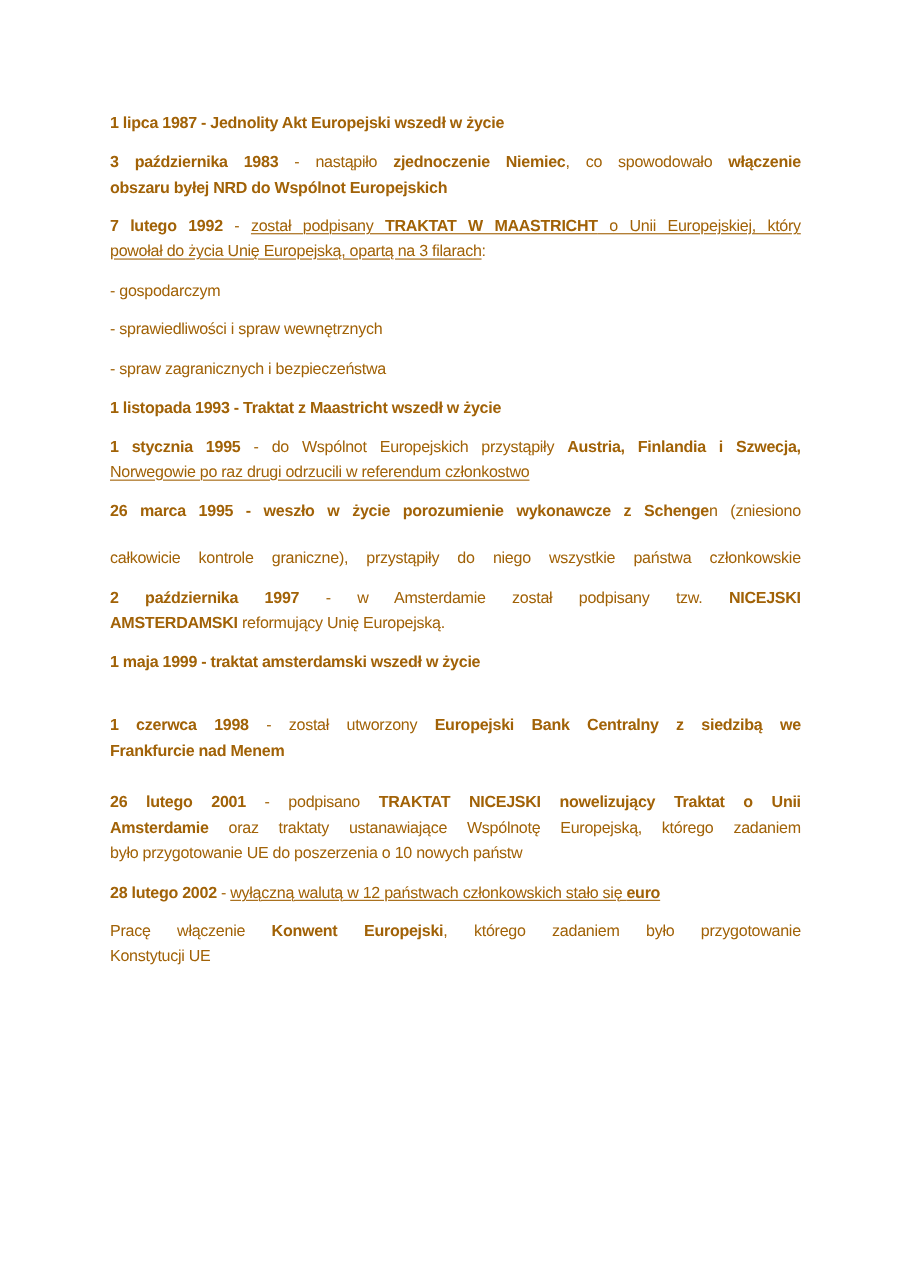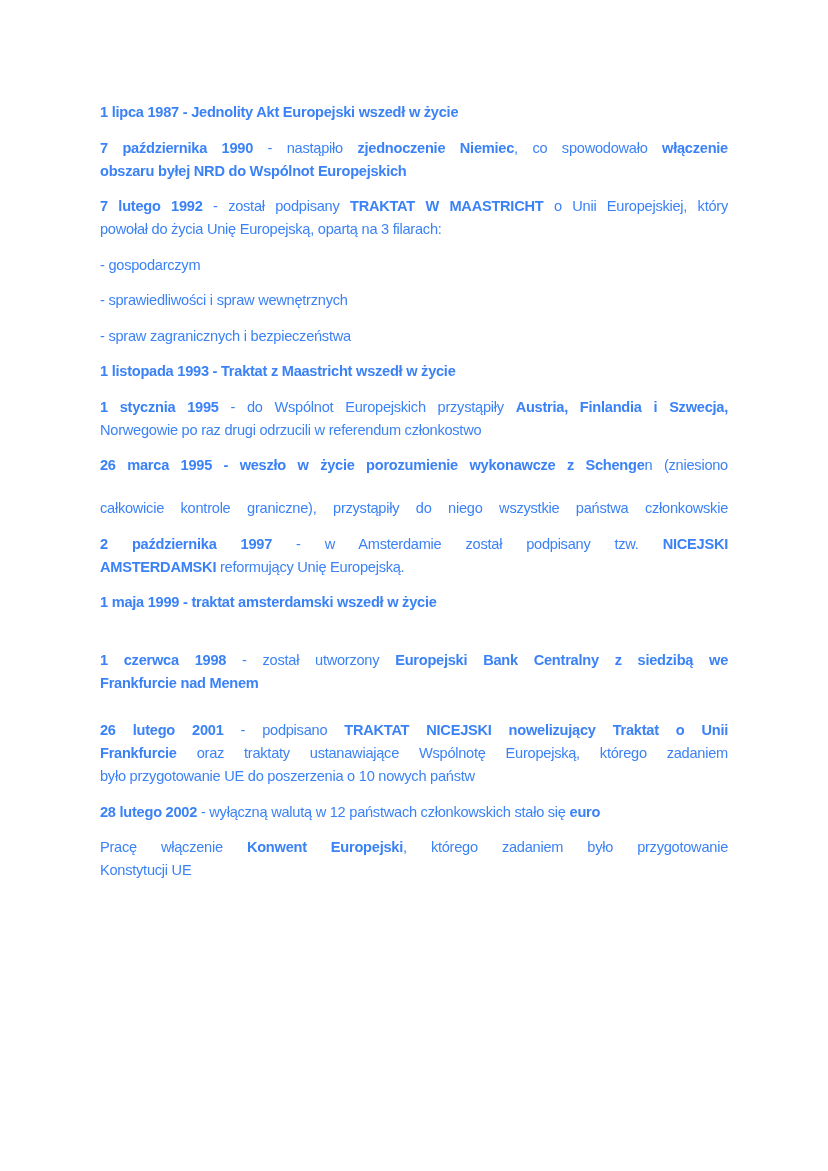--- a/index.html
+++ b/index.html
@@ -1,37 +1,37 @@
 <!DOCTYPE html>
 <html><head>
 <meta charset="utf-8">
 <style>
   html, body { margin: 0; padding: 0; background: #ffffff; }
   body { width: 828px; height: 1171px; position: relative; overflow: hidden; }
   .page {
     position: absolute; left: 100px; top: 101px; width: 628px;
     font-family: "Liberation Sans", sans-serif;
-    font-size: 14.6px; color: #3b82f6;
+    font-size: 14.6px; color: #a16207;
     letter-spacing: -0.25px;
   }
   .para { margin: 0 0 12.5px 0; }
   .line { display: block; height: 23px; line-height: 23px; white-space: nowrap; overflow: visible; }
   .line.j { text-align: justify; text-align-last: justify; white-space: normal; }
   .b { font-weight: bold; }
-  .u { text-underline-offset: 2px; text-decoration-thickness: 1px; }
+  .u { text-decoration: underline; text-underline-offset: 2px; text-decoration-thickness: 1px; }
 </style>
 </head>
 <body>
 
 <div class="page" id="page">
     <p class="para">
       <span class="line"><span class="b">1 lipca 1987 - Jednolity Akt Europejski wszedł w życie</span></span>
     </p>
     <p class="para">
-      <span class="line j" style="white-space: normal; text-align-last: justify;"><span class="b">7 października 1990</span><span class=""> - nastąpiło </span><span class="b">zjednoczenie Niemiec</span><span class="">, co spowodowało </span><span class="b">włączenie</span></span>
+      <span class="line j" style="white-space: normal; text-align-last: justify;"><span class="b">3 października 1983</span><span class=""> - nastąpiło </span><span class="b">zjednoczenie Niemiec</span><span class="">, co spowodowało </span><span class="b">włączenie</span></span>
       <span class="line"><span class="b">obszaru byłej NRD do Wspólnot Europejskich</span></span>
     </p>
     <p class="para">
       <span class="line j" style="white-space: normal; text-align-last: justify;"><span class="b">7 lutego 1992</span><span class=""> - </span><span class="u">został podpisany </span><span class="b u">TRAKTAT W MAASTRICHT</span><span class="u"> o Unii Europejskiej, który</span></span>
       <span class="line"><span class="u">powołał do życia Unię Europejską, opartą na 3 filarach</span><span class="">:</span></span>
     </p>
     <p class="para">
       <span class="line"><span class="">- gospodarczym</span></span>
     </p>
     <p class="para">
@@ -57,21 +57,21 @@
     </p>
     <p class="para">
       <span class="line"><span class="b">1 maja 1999 - traktat amsterdamski wszedł w życie</span></span>
     </p>
     <p class="para">
       <span class="line j" style="white-space: normal; text-align-last: justify; margin-top: 35px;"><span class="b">1 czerwca 1998</span><span class=""> - został utworzony </span><span class="b">Europejski Bank Centralny z siedzibą we</span></span>
       <span class="line"><span class="b">Frankfurcie nad Menem</span></span>
     </p>
     <p class="para">
       <span class="line j" style="white-space: normal; text-align-last: justify; margin-top: 24px;"><span class="b">26 lutego 2001</span><span class=""> - podpisano </span><span class="b">TRAKTAT NICEJSKI nowelizujący Traktat o Unii</span></span>
-      <span class="line j" style="white-space: normal; text-align-last: justify;"><span class="b">Frankfurcie</span><span class=""> oraz traktaty ustanawiające Wspólnotę Europejską, którego zadaniem</span></span>
+      <span class="line j" style="white-space: normal; text-align-last: justify;"><span class="b">Amsterdamie</span><span class=""> oraz traktaty ustanawiające Wspólnotę Europejską, którego zadaniem</span></span>
       <span class="line"><span class="">było przygotowanie UE do poszerzenia o 10 nowych państw</span></span>
     </p>
     <p class="para">
       <span class="line"><span class="b">28 lutego 2002</span><span class=""> - </span><span class="u">wyłączną walutą w 12 państwach członkowskich stało się </span><span class="b u">euro</span></span>
     </p>
     <p class="para">
       <span class="line j" style="white-space: normal; text-align-last: justify;"><span class="">Pracę włączenie </span><span class="b">Konwent Europejski</span><span class="">, którego zadaniem było przygotowanie</span></span>
       <span class="line"><span class="">Konstytucji UE</span></span>
     </p>
   </div>

